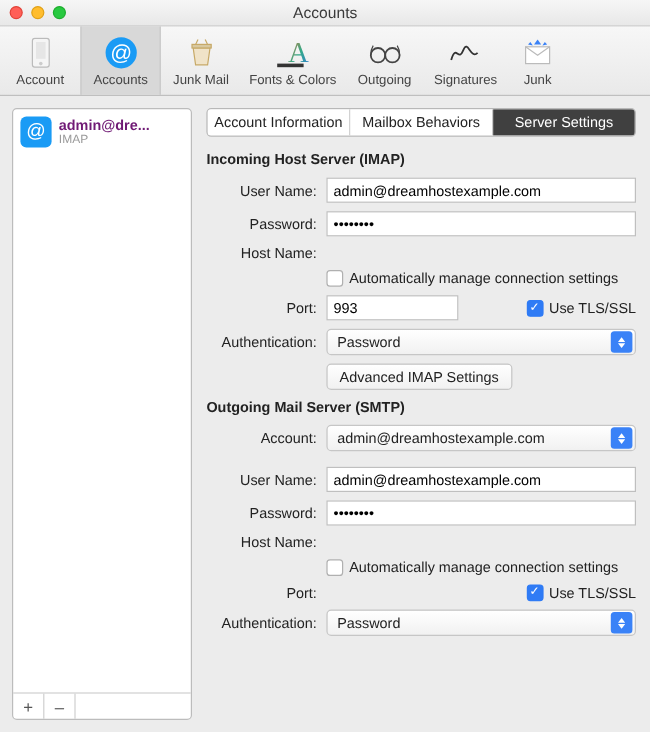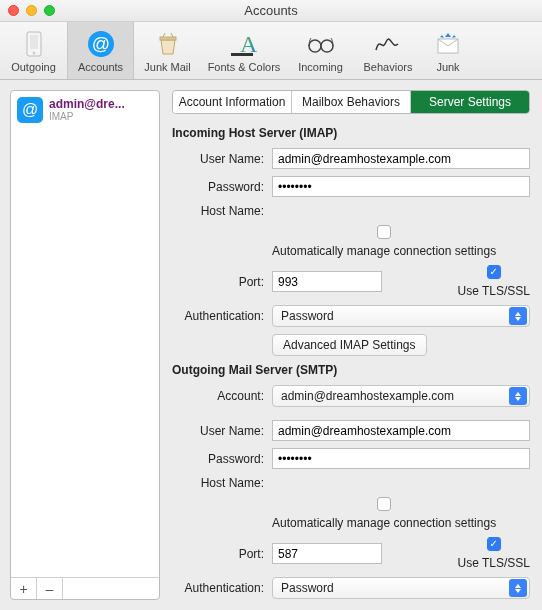--- a/index.html
+++ b/index.html
@@ -54,31 +54,31 @@
   .acct-badge{width:26px;height:26px;background:#1a9bf5;border-radius:5px;display:flex;align-items:center;justify-content:center;color:#fff;font-size:16px;}
   .acct-text{overflow:hidden;}
   .acct-email{font-size:12px;font-weight:600;color:#701a75;white-space:nowrap;overflow:hidden;text-overflow:ellipsis;max-width:100px;}
   .acct-type{font-size:10px;color:#9a9a9a;}
   .sidebar-footer{display:flex;border-top:1px solid #cfcfcf;height:22px;}
   .sf-btn{width:26px;display:flex;align-items:center;justify-content:center;border-right:1px solid #cfcfcf;font-size:14px;color:#555;cursor:default;}
   .content{flex:1;padding:10px 12px 10px 12px;overflow:auto;}
   .tabs{display:flex;border:1px solid #b8b8b8;border-radius:4px;overflow:hidden;margin-bottom:12px;width:100%;}
   .tab{flex:1;text-align:center;padding:4px 0;font-size:12px;background:#fff;cursor:default;border-right:1px solid #c8c8c8;}
   .tab:last-child{border-right:none;}
-  .tab.selected{background:#15803d;color:#fff;}
+  .tab.selected{background:#404040;color:#fff;}
   .section-hdr{font-weight:600;font-size:12px;margin:4px 0 8px 0;color:#222;}
   .row{display:flex;align-items:center;margin-bottom:7px;}
   .lbl{width:100px;text-align:right;padding-right:8px;font-size:12px;color:#222;}
   .fld{flex:1;display:flex;align-items:center;gap:8px;}
   input[type=text],input[type=password]{
     width:100%;height:21px;padding:2px 5px;border:1px solid #bfbfbf;border-radius:0;
     font-size:12px;background:#fff;font-family:inherit;
   }
   input.port{width:110px;}
-  .chk{display:flex;align-items:center;gap:5px;font-size:12px;flex-direction:column;}
+  .chk{display:flex;align-items:center;gap:5px;font-size:12px;}
   .chkbox{width:14px;height:14px;border:1px solid #b0b0b0;border-radius:3px;background:#fff;display:inline-flex;align-items:center;justify-content:center;}
   .chkbox.checked{background:#2f7bf5;border-color:#2f7bf5;}
   .chkbox.checked::after{content:"✓";color:#fff;font-size:10px;line-height:1;}
   .select{
     flex:1;height:22px;border:1px solid #c6c6c6;border-radius:4px;
     background:linear-gradient(#ffffff,#f1f1f1);
     display:flex;align-items:center;justify-content:space-between;padding:0 2px 0 8px;font-size:12px;
   }
   .sel-knob{width:18px;height:18px;background:#3a82f7;border-radius:3px;display:flex;flex-direction:column;align-items:center;justify-content:center;gap:0;}
   .sel-knob::before{content:"";border-left:3px solid transparent;border-right:3px solid transparent;border-bottom:4px solid #fff;}
@@ -103,21 +103,21 @@
 
 <div class="toolbar">
   <div class="tbitem">
     <div class="tbicon">
       <svg width="26" height="26">
           <rect x="6" y="1" width="14" height="24" rx="2" fill="#f5f5f5" stroke="#bbb"></rect>
           <rect x="9" y="4" width="8" height="14" fill="#e6e6e6"></rect>
           <circle cx="13" cy="22" r="1.5" fill="#ccc"></circle>
         </svg>
     </div>
-    <span>Outgoing</span>
+    <span>Account</span>
   </div>
   <div class="tbitem selected">
     <div class="tbicon">
       <svg width="30" height="30">
           <circle cx="15" cy="15" r="13" fill="#1a9bf5"></circle>
           <text x="15" y="21" font-size="18" text-anchor="middle" fill="#fff" font-family="Arial">@</text>
         </svg>
     </div>
     <span>Accounts</span>
   </div>
@@ -150,29 +150,29 @@
   </div>
   <div class="tbitem">
     <div class="tbicon">
       <svg width="30" height="20">
           <circle cx="9" cy="12" r="6" fill="none" stroke="#444" stroke-width="1.5"></circle>
           <circle cx="21" cy="12" r="6" fill="none" stroke="#444" stroke-width="1.5"></circle>
           <path d="M3 12c0-5 2-8 2-8M27 12c0-5-2-8-2-8" stroke="#444" fill="none"></path>
           <line x1="15" y1="11" x2="15" y2="11" stroke="#444"></line>
         </svg>
     </div>
-    <span>Incoming</span>
+    <span>Outgoing</span>
   </div>
   <div class="tbitem" style="width:68px">
     <div class="tbicon">
       <svg width="30" height="24">
           <path d="M3 18c4-14 6 2 10-8s6 8 12 2" fill="none" stroke="#333" stroke-width="1.5"></path>
         </svg>
     </div>
-    <span>Behaviors</span>
+    <span>Signatures</span>
   </div>
   <div class="tbitem" style="width:52px">
     <div class="tbicon">
       <svg width="26" height="26">
           <rect x="3" y="8" width="20" height="14" fill="#fff" stroke="#bbb"></rect>
           <path d="M3 8l10 7 10-7" fill="none" stroke="#bbb"></path>
           <path d="M13 2l3 4h-6z" fill="#3a82f7"></path>
           <path d="M7 4l2 3-4-1z" fill="#3a82f7"></path>
           <path d="M19 4l-2 3 4-1z" fill="#3a82f7"></path>
         </svg>
@@ -291,21 +291,20 @@
       <div class="fld">
         <label class="chk">
           <span class="chkbox"></span>
           <span>Automatically manage connection settings</span>
         </label>
       </div>
     </div>
     <div class="row">
       <div class="lbl">Port:</div>
       <div class="fld">
-        <input type="text" class="port" value="587" style="">
         <div style="flex:1"></div>
         <label class="chk">
           <span class="chkbox checked"></span>
           <span>Use TLS/SSL</span>
         </label>
       </div>
     </div>
     <div class="row">
       <div class="lbl">Authentication:</div>
       <div class="fld">

